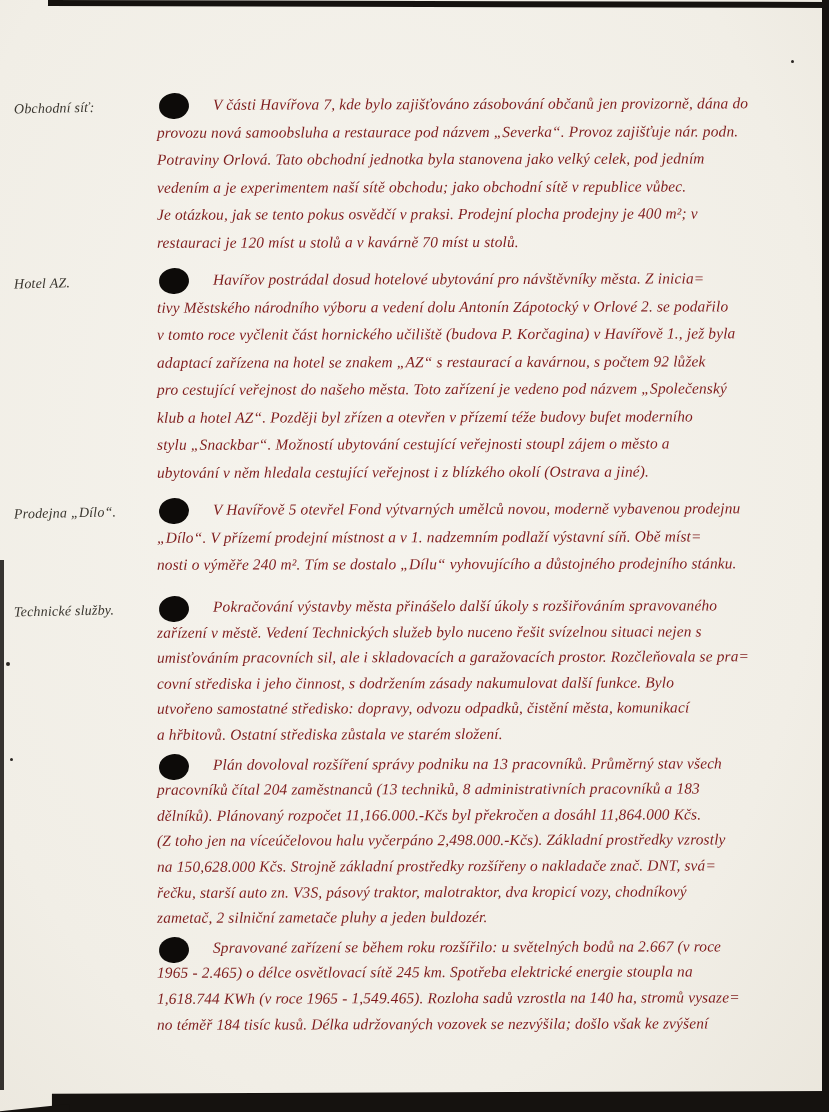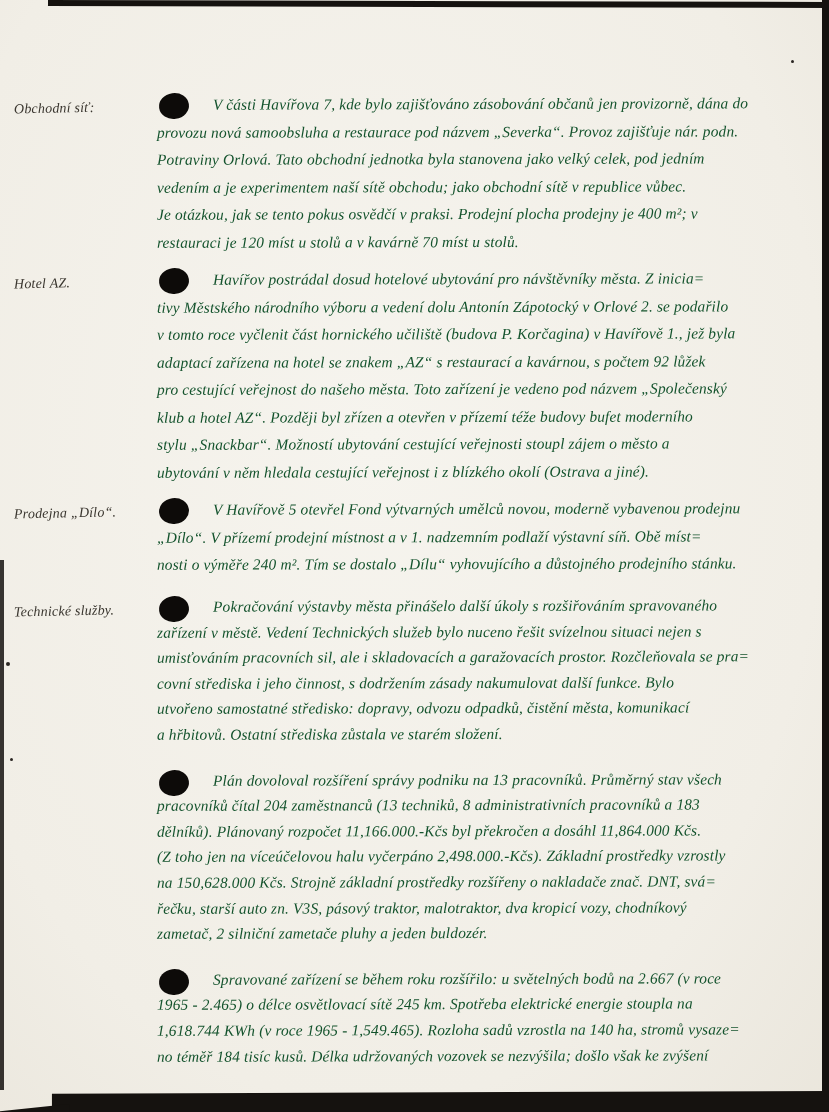--- a/index.html
+++ b/index.html
@@ -26,37 +26,37 @@
   .entry{position:absolute;left:0;width:829px;}
   .margin-label{
     position:absolute;left:14px;top:10px;width:140px;
     font-style:italic;font-size:14px;color:#3a362f;
     transform:rotate(-1.2deg);
     letter-spacing:.2px;
   }
   .textcol{
     position:absolute;left:157px;top:0;width:662px;
   }
-  .para{position:relative;color:#14532d;}
+  .para{position:relative;color:#7f1d1d;}
   .bullet{
     position:absolute;left:2px;top:3px;
     width:30px;height:26px;background:#0d0b09;
     border-radius:50%;transform:rotate(-8deg);
   }
   .line{
     font-style:italic;
     font-size:15.4px;
     white-space:nowrap;
     letter-spacing:.15px;
     transform:rotate(-0.15deg);
   }
   .s123 .line{line-height:27.5px;}
   .s4 .line{line-height:25.6px;}
   .line.first{text-indent:56px;}
-  .para + .para{margin-top:20px;}
+  .para + .para{margin-top:4px;}
 </style>
 </head>
 <body>
 
 <div class="stage">
   <div class="paper"></div>
 
   <div class="edge edge-top"></div>
   <div class="edge edge-right"></div>
   <div class="edge edge-bottom"></div>

